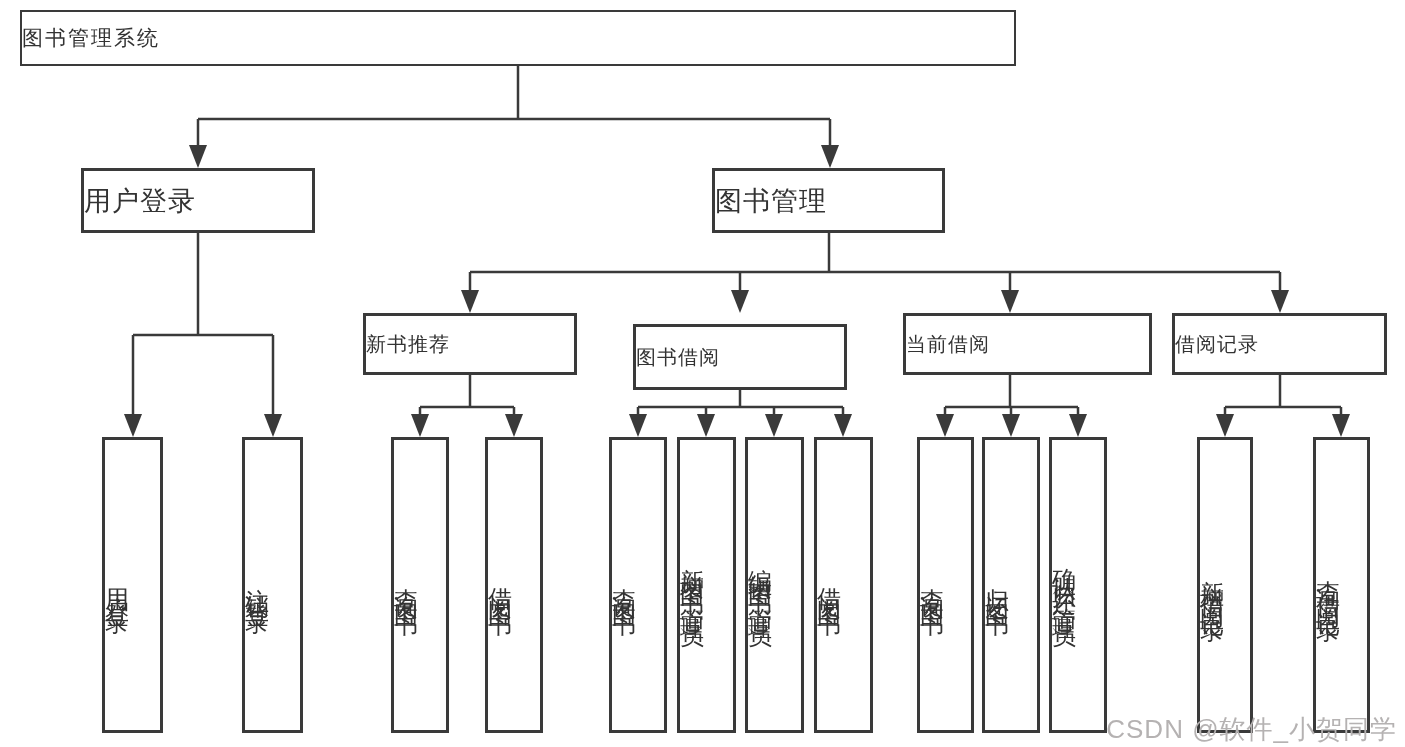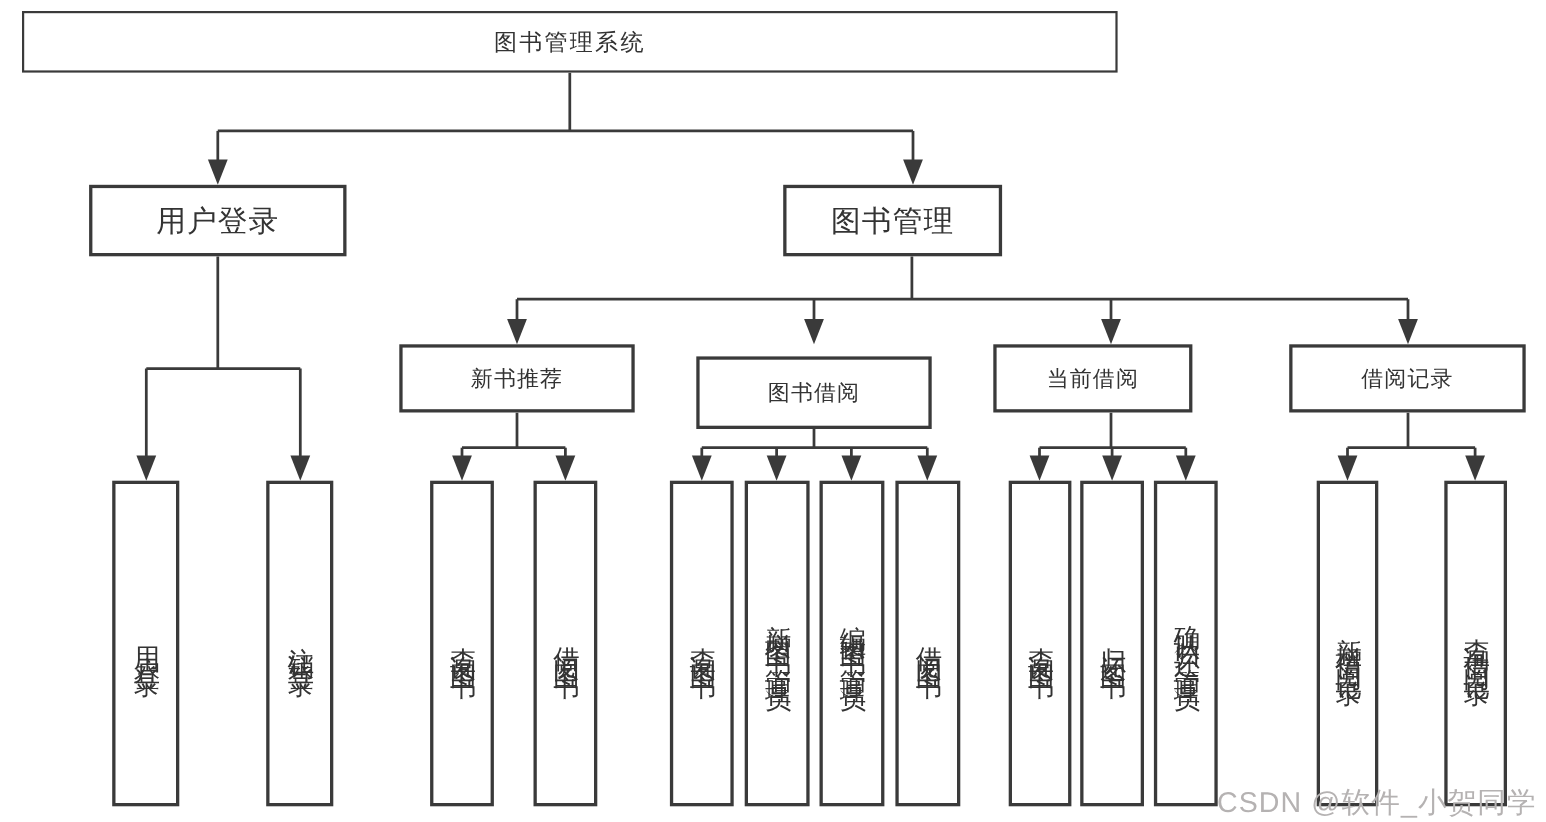--- a/index.html
+++ b/index.html
@@ -1,20 +1,20 @@
 <!DOCTYPE html>
 <html><head>
 <meta charset="utf-8">
 <style>
   html,body{margin:0;padding:0;}
   body{background:#ffffff;font-family:"Liberation Sans","DejaVu Sans",sans-serif;}
   #canvas{position:relative;width:1405px;height:747px;background:#ffffff;overflow:hidden;}
   #wires{position:absolute;left:0;top:0;z-index:1;}
   .node{position:absolute;box-sizing:border-box;background:#ffffff;border:3px solid #3a3a3a;
-        display:flex;align-items:center;justify-content:center;color:#333333;z-index:2;}
+        display:flex;align-items:center;justify-content:flex-start;color:#333333;z-index:2;}
   .node-root{border-width:2px;font-size:21px;letter-spacing:2px;}
   .node-l1{font-size:27px;letter-spacing:1px;}
   .node-l2{font-size:20px;letter-spacing:1px;}
   .leaf{z-index:2;}
   .vlabel{writing-mode:vertical-rl;font-size:24px;letter-spacing:8px;line-height:1;white-space:nowrap;}
   .watermark{position:absolute;right:8px;top:712px;z-index:5;font-size:26px;color:#b5b2b2;
              letter-spacing:1px;white-space:nowrap;}
 </style>
 </head>
 <body>
@@ -87,31 +87,31 @@
     </g>
   </svg>
 
   <div class="node node-root" style="left:20px;top:10px;width:996px;height:56px;">
     <span>图书管理系统</span>
   </div>
 
   <div class="node node-l1" style="left:81px;top:168px;width:234px;height:65px;">
     <span>用户登录</span>
   </div>
-  <div class="node node-l1" style="left:712px;top:168px;width:199px;height:65px;">
+  <div class="node node-l1" style="left:712px;top:168px;width:233px;height:65px;">
     <span>图书管理</span>
   </div>
 
   <div class="node node-l2" style="left:363px;top:313px;width:214px;height:62px;">
     <span>新书推荐</span>
   </div>
   <div class="node node-l2" style="left:633px;top:324px;width:214px;height:66px;">
     <span>图书借阅</span>
   </div>
-  <div class="node node-l2" style="left:903px;top:313px;width:181px;height:62px;">
+  <div class="node node-l2" style="left:903px;top:313px;width:249px;height:62px;">
     <span>当前借阅</span>
   </div>
   <div class="node node-l2" style="left:1172px;top:313px;width:215px;height:62px;">
     <span>借阅记录</span>
   </div>
 
   <div class="node leaf" style="left:102px;top:437px;width:61px;height:296px;">
     <span class="vlabel">用户登录</span>
   </div>
   <div class="node leaf" style="left:242px;top:437px;width:61px;height:296px;">

